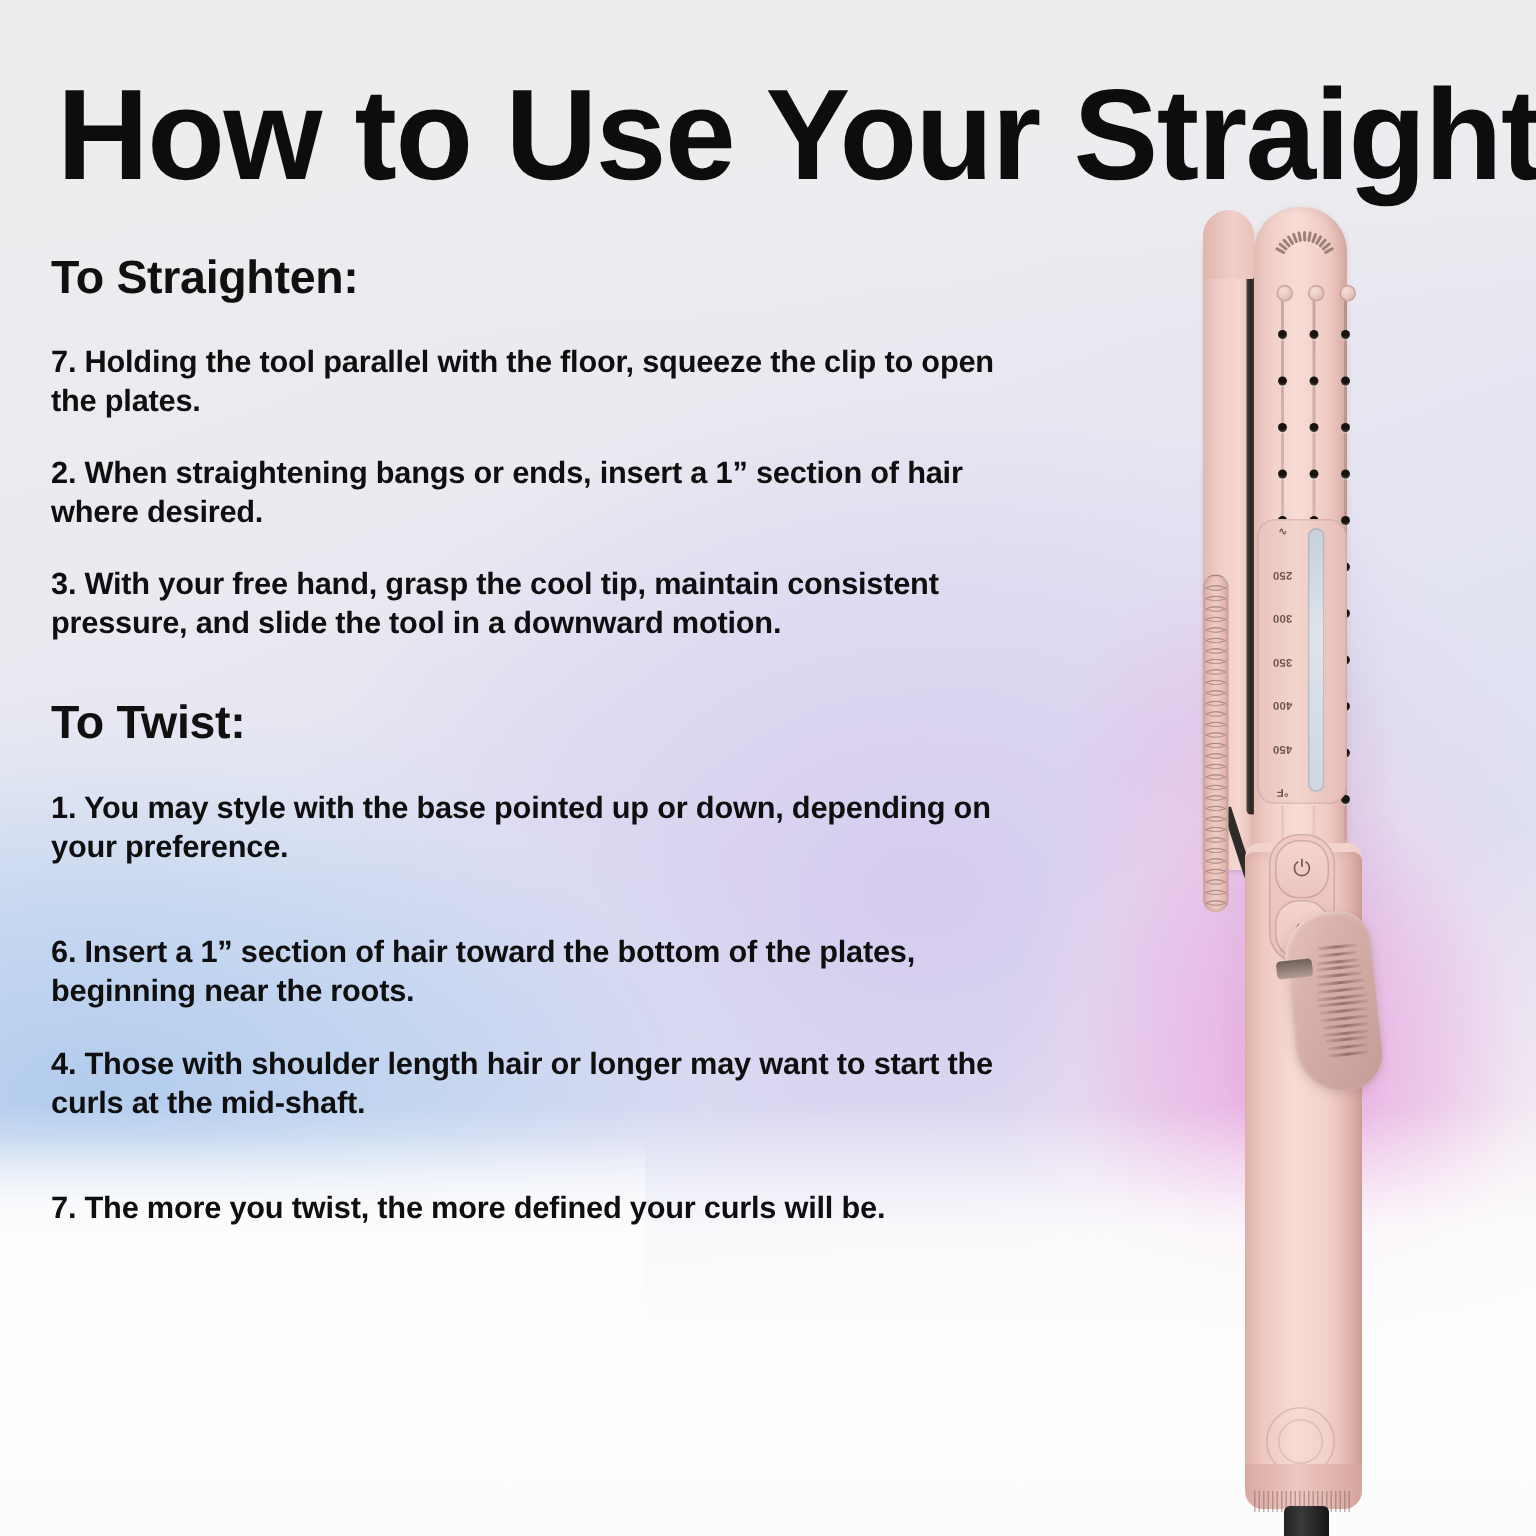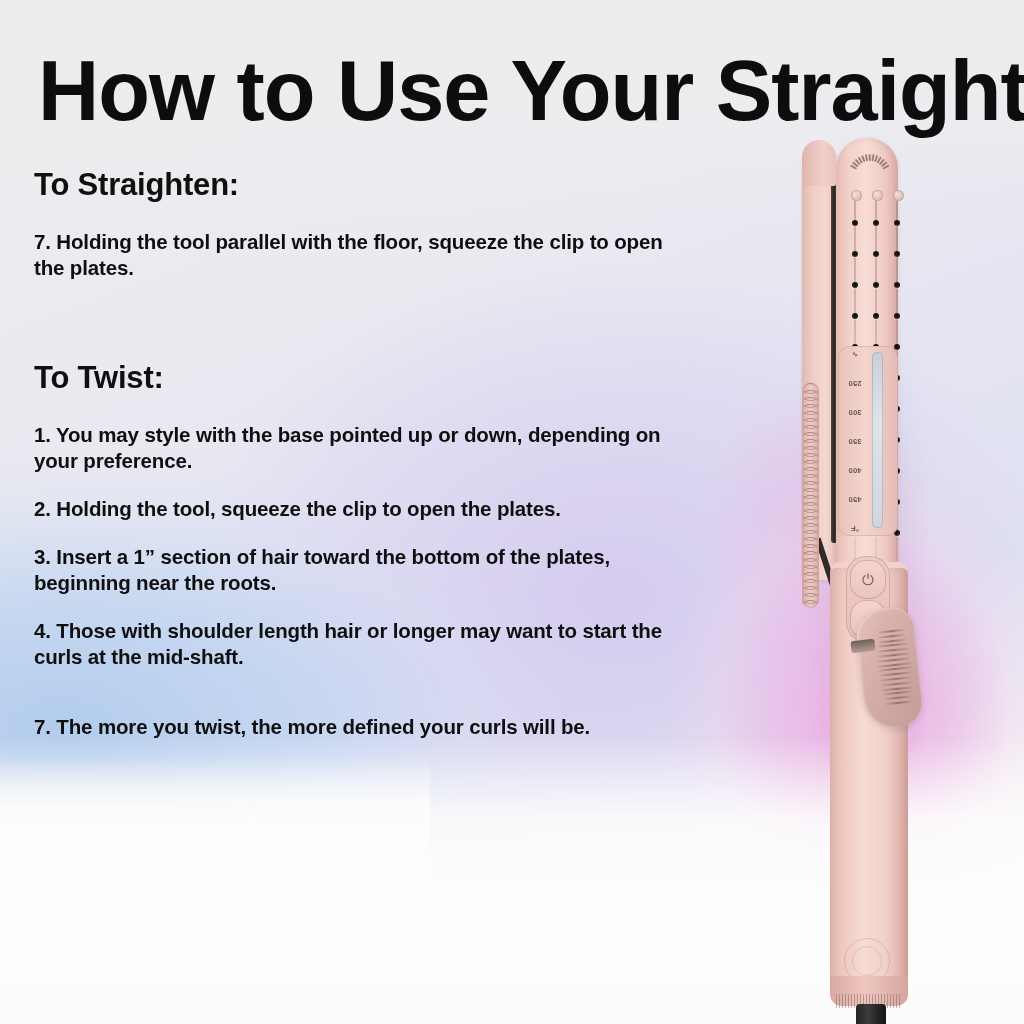--- a/index.html
+++ b/index.html
@@ -240,31 +240,32 @@
   <div class="bg-layer bg-topfade"></div>
 
   <div class="title">How to Use Your Straightener</div>
 
   <div class="col">
 
     <h2 class="sec">To Straighten:</h2>
     <div class="gap-after-h"></div>
     <p class="step">7. Holding the tool parallel with the floor, squeeze the clip to open the plates.</p>
     <div class="gap-step"></div>
-    <div class="gap-step"></div>
+    <p class="step">2. When straightening bangs or ends, insert a 1” section of hair where desired.</p>
+    <div class="gap-step"></div>
+    <p class="step">3. With your free hand, grasp the cool tip, maintain consistent pressure, and slide the tool in a downward motion.</p>
 
     <div class="gap-sec"></div>
 
     <h2 class="sec sec-curl">To Twist:</h2>
     <div class="gap-after-h"></div>
     <p class="step">1. You may style with the base pointed up or down, depending on your preference.</p>
     <div class="gap-step"></div>
-    <p class="step">2. Holding the tool, squeeze the clip to open the plates.</p>
-    <div class="gap-step"></div>
-    <p class="step">3. Insert a 1” section of hair toward the bottom of the plates, beginning near the roots.</p>
+    <div class="gap-step"></div>
+    <p class="step">6. Insert a 1” section of hair toward the bottom of the plates, beginning near the roots.</p>
     <div class="gap-step"></div>
     <p class="step">4. Those with shoulder length hair or longer may want to start the curls at the mid-shaft.</p>
     <div class="gap-step"></div>
     <div class="gap-step"></div>
     <p class="step">7. The more you twist, the more defined your curls will be.</p>
   </div>
 
   <div id="device">
     <div class="dev-shadow"></div>
     <div class="plate-back"></div>

